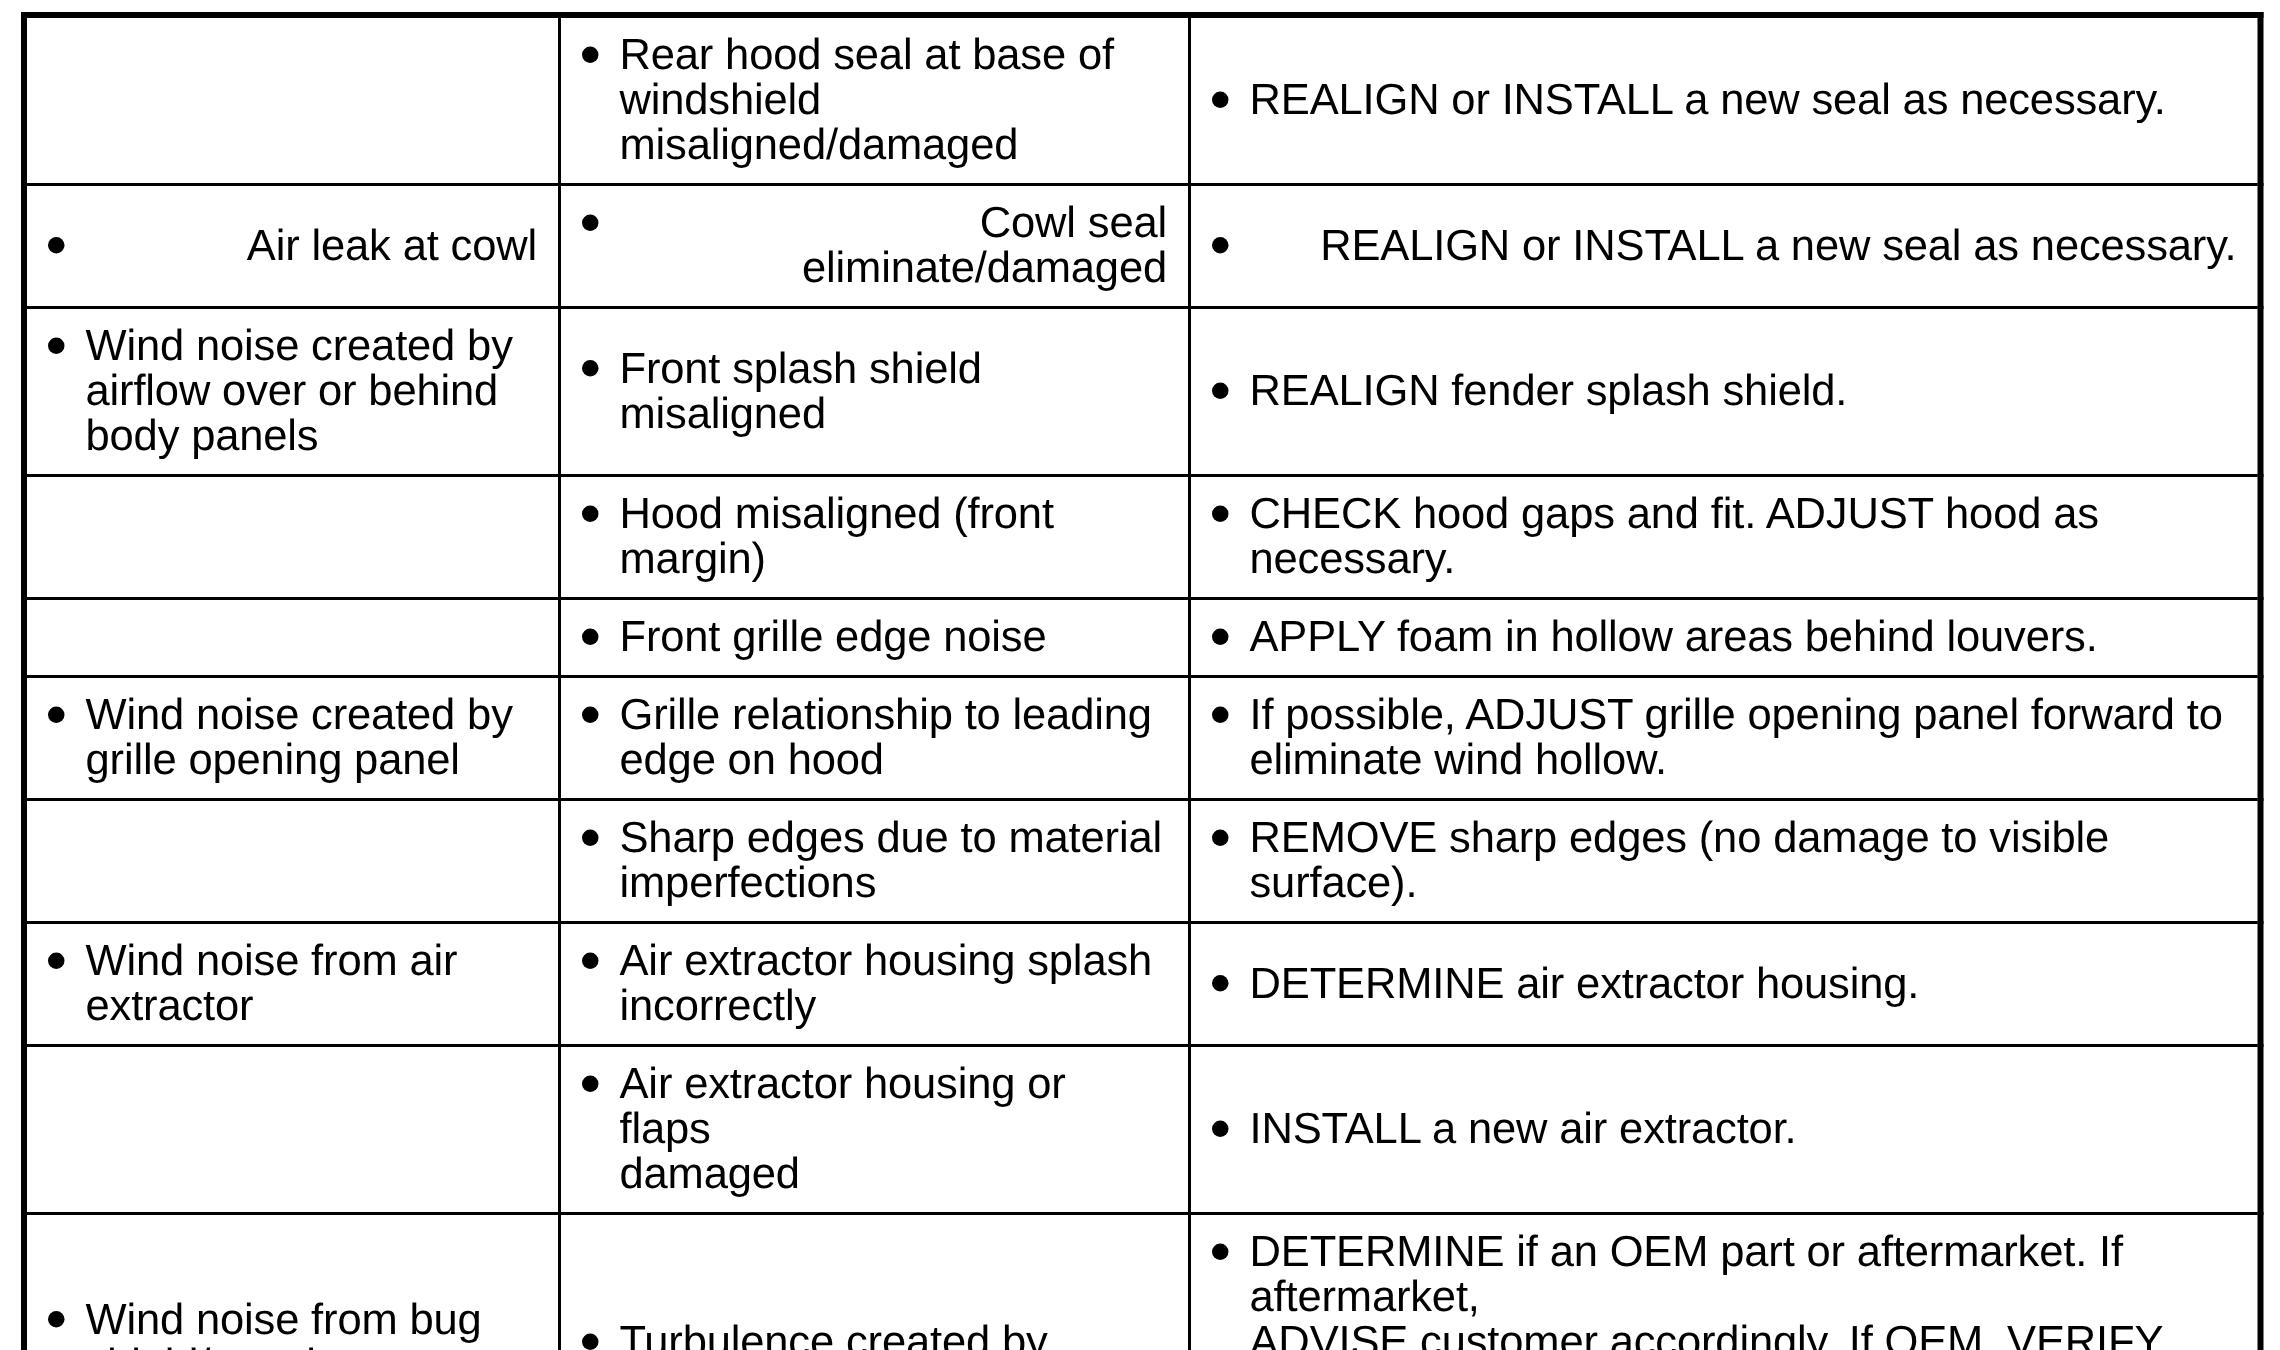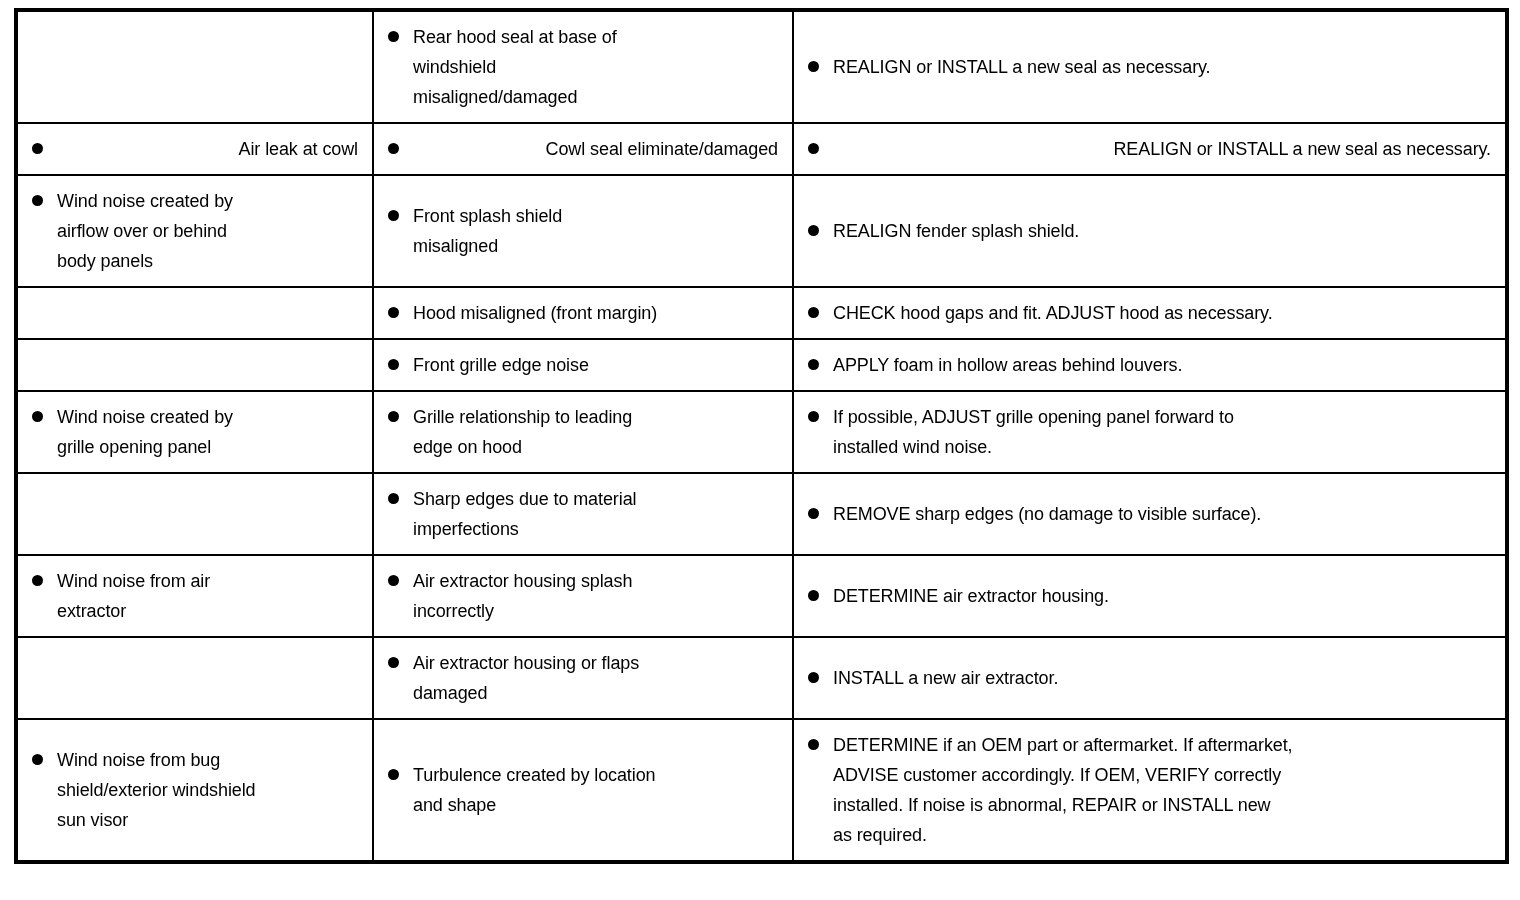--- a/index.html
+++ b/index.html
@@ -50,21 +50,21 @@
     flex: 0 0 auto;
     width: 11px;
     height: 11px;
     border-radius: 50%;
     background: #000;
     margin-top: 9px;
     margin-right: 14px;
   }
   .txt {
     flex: 1 1 auto;
-    font-size: 18px;
+    font-size: 29px;
     line-height: 30px;
     letter-spacing: -0.1px;
     white-space: pre-line;
   }
   .cell-empty { height: 100%; }
 
   
   tr.r0 td { height: 105px; }
   tr.r1 td { height: 50px; text-align: right; }
   tr.r2 td { height: 105px; }
@@ -204,21 +204,21 @@
           <div class="cell-inner">
             <span class="bullet"></span>
             <span class="txt">Grille relationship to leading
 edge on hood</span>
           </div>
         </td>
         <td>
           <div class="cell-inner">
             <span class="bullet"></span>
             <span class="txt">If possible, ADJUST grille opening panel forward to
-installed wind noise.</span>
+eliminate wind hollow.</span>
           </div>
         </td>
       </tr>
 
       <tr class="r7">
         <td>
           <div class="cell-empty"></div>
         </td>
         <td>
           <div class="cell-inner">

